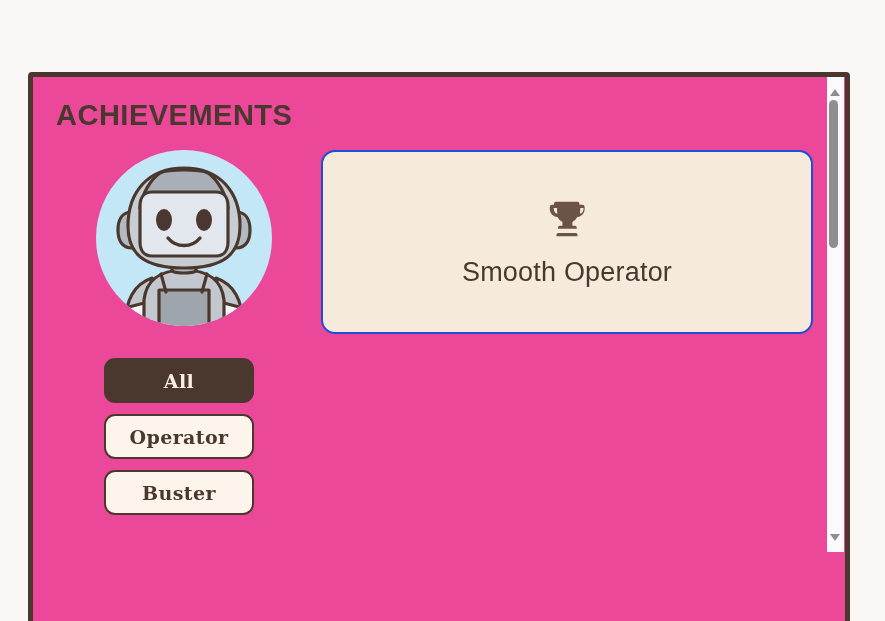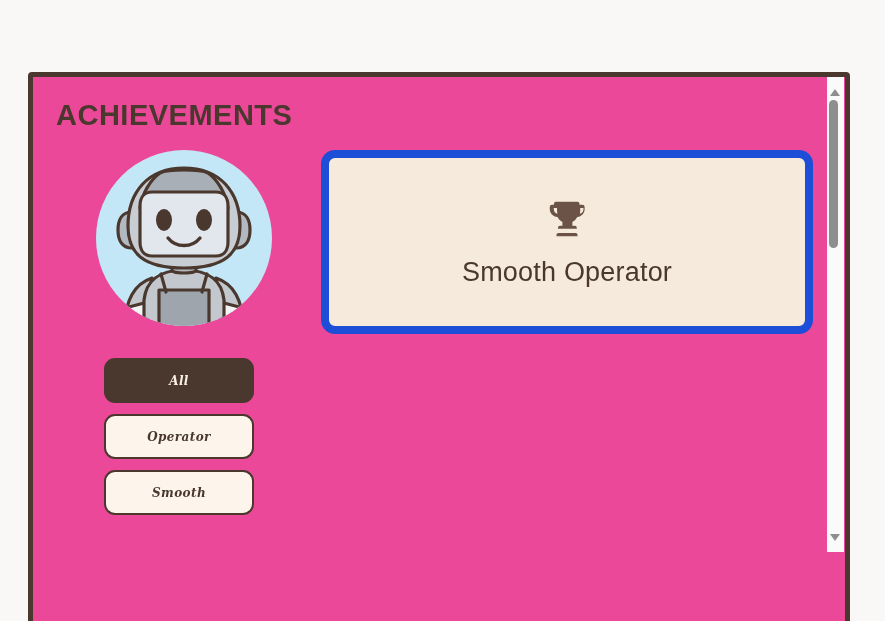--- a/index.html
+++ b/index.html
@@ -84,23 +84,22 @@
   .filter-btn {
     box-sizing: border-box;
     width: 150px;
     height: 45px;
     margin-bottom: 11px;
     border-radius: 11px;
     border: 2px solid #4a382e;
     background: #fdf5ec;
     color: #4a382e;
     font-family: "DejaVu Serif", serif;
-    font-style: italic;
     font-weight: bold;
-    font-size: 12px;
+    font-size: 19px;
     display: flex;
     align-items: center;
     justify-content: center;
     letter-spacing: 0.4px;
     cursor: pointer;
     padding: 16px;
   }
   .filter-btn.active {
     background: #4a382e;
     color: #f9efe3;
@@ -113,21 +112,21 @@
     left: 288px;
     top: 73px;
     width: 496px;
     height: 405px;
   }
   .ach-card {
     box-sizing: border-box;
     width: 492px;
     height: 184px;
     background: #f6eadc;
-    border: 8px solid #1d4ed8;
+    border: 2px solid #1d4ed8;
     border-radius: 14px;
     display: flex;
     flex-direction: column;
     align-items: center;
     justify-content: center;
     margin-bottom: 22px;
     cursor: pointer;
   }
   .ach-icon {
     color: #6b5447;
@@ -238,21 +237,21 @@
     </div>
 
     <div class="filters">
       <button class="filter-btn active">
         <span>All</span>
       </button>
       <button class="filter-btn">
         <span>Operator</span>
       </button>
       <button class="filter-btn">
-        <span>Smooth</span>
+        <span>Buster</span>
       </button>
     </div>
 
     <div class="cards-area">
 
       <div class="ach-card">
         <span class="ach-icon">
           <svg width="46" height="46" viewBox="0 0 24 24" fill="currentColor">
             <path d="M6.5 3h11a1 1 0 0 1 1 1v.5H20a1.2 1.2 0 0 1 1.2 1.2v1.1c0 2.2-1.6 3.9-3.8 4.2
                      a6 6 0 0 1-2.6 2.6v1.9h1.3a1 1 0 0 1 1 1v.6h-9.8v-.6a1 1 0 0 1 1-1h1.3v-1.9

